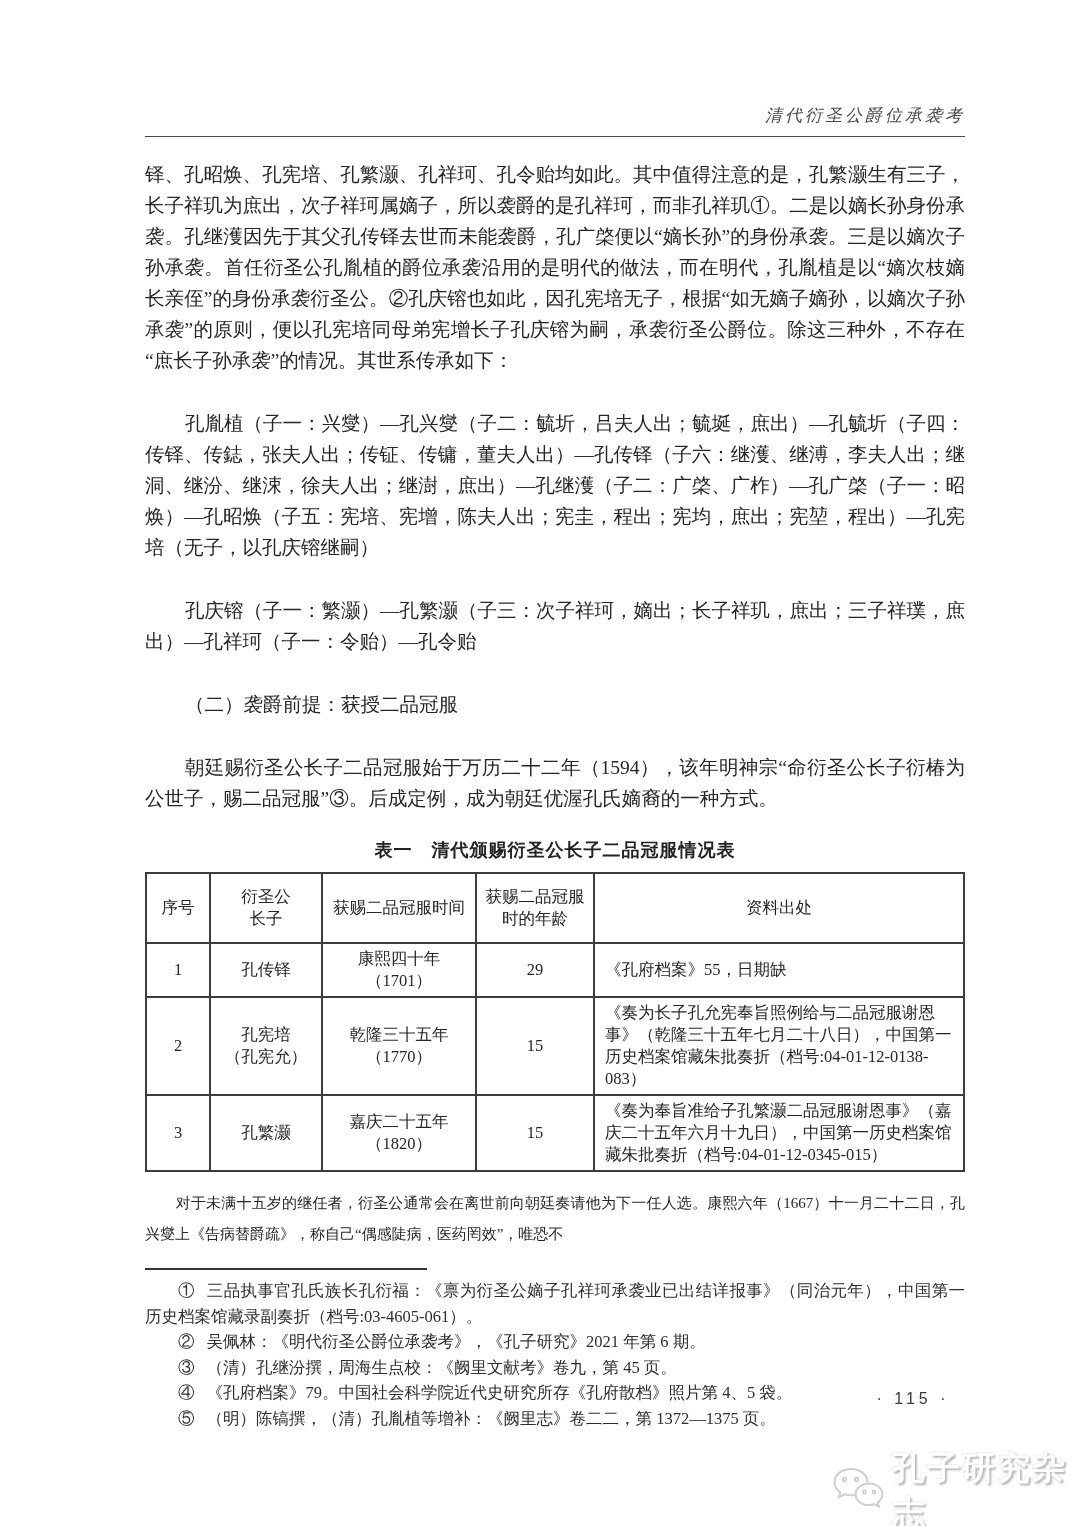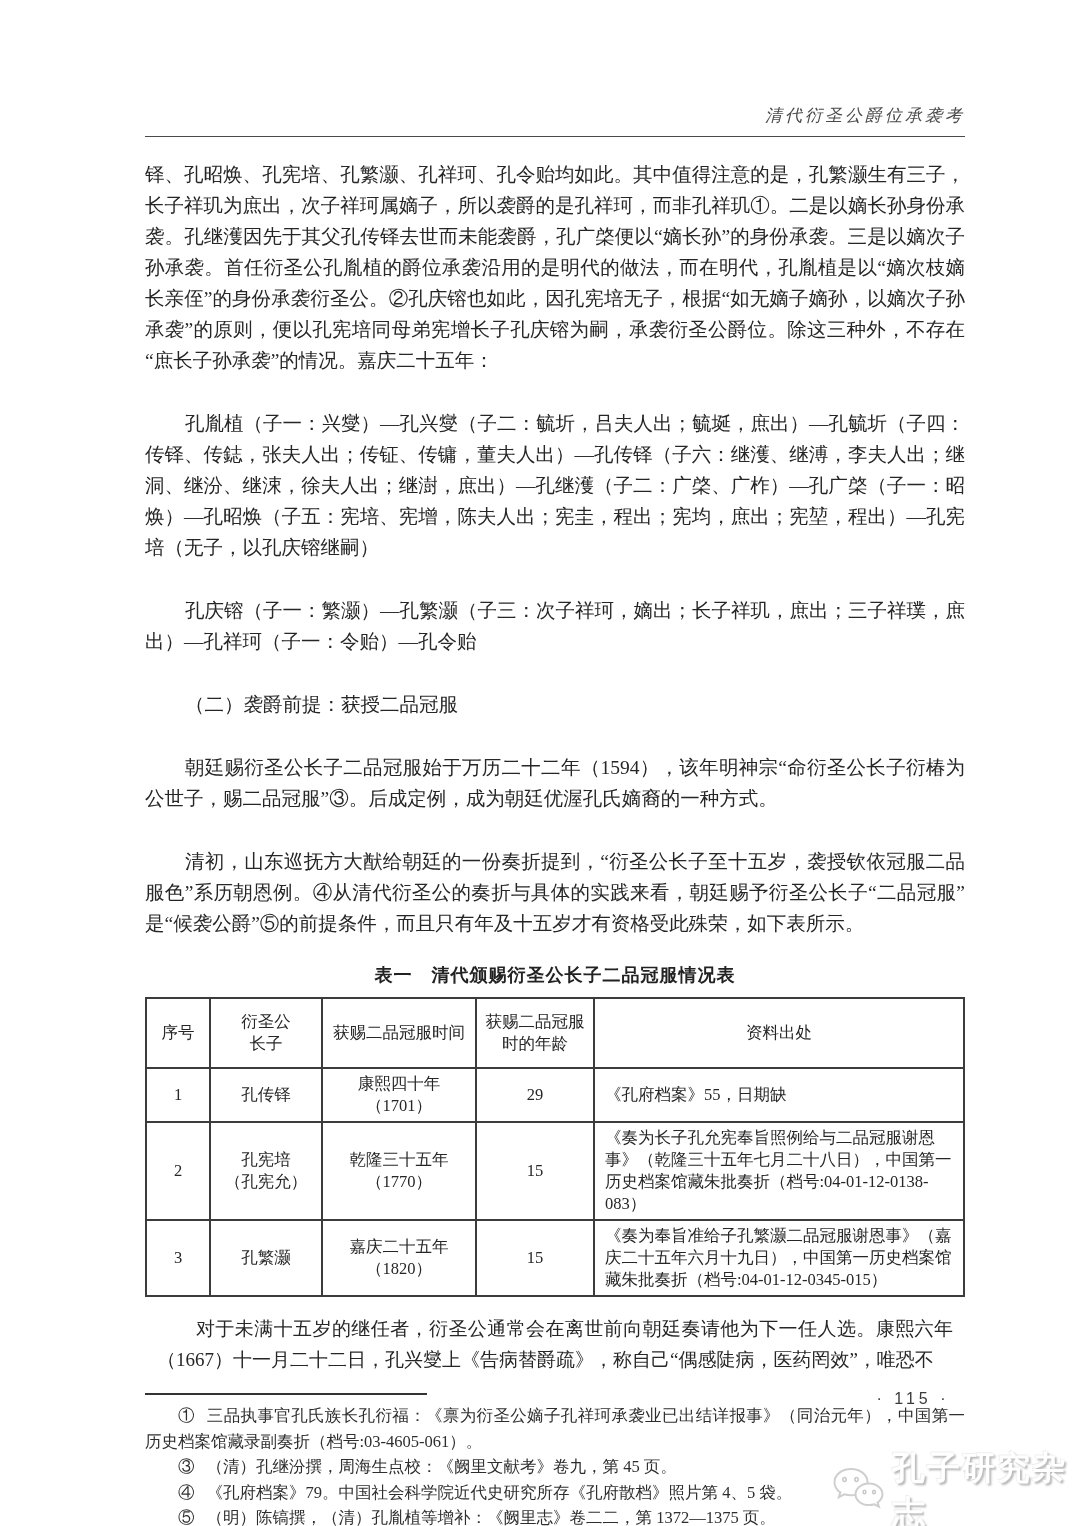--- a/index.html
+++ b/index.html
@@ -40,21 +40,21 @@
   table.data-table th{
     font-weight:normal;text-align:center;vertical-align:middle;height:60px;
   }
   table.data-table td{text-align:center;vertical-align:middle;}
   table.data-table td.src{text-align:left;padding-left:10px;padding-right:8px;}
   .prewrap{white-space:pre-line;}
 
   
   .after-table{margin-top:16px;}
   .after-table p{
-    margin:12px;font-size:19px;line-height:31px;text-align:justify;
+    margin:0;font-size:15px;line-height:31px;text-align:justify;
     text-indent:2.05em;color:#262626;
   }
 
   
   .footnote-divider{
     margin-top:18px;width:282px;border-top:2px solid #333;height:0;
   }
   .footnotes{margin-top:8px;}
   .footnotes p{
     margin:0;font-size:16.5px;line-height:25.5px;text-align:justify;
@@ -80,26 +80,25 @@
   }
 </style>
 </head>
 <body>
 
 <div class="content">
 
   <div class="running-head">清代衍圣公爵位承袭考</div>
 
   <div class="body-text">
-    <p>铎、孔昭焕、孔宪培、孔繁灏、孔祥珂、孔令贻均如此。其中值得注意的是，孔繁灏生有三子，长子祥玑为庶出，次子祥珂属嫡子，所以袭爵的是孔祥珂，而非孔祥玑①。二是以嫡长孙身份承袭。孔继濩因先于其父孔传铎去世而未能袭爵，孔广棨便以“嫡长孙”的身份承袭。三是以嫡次子孙承袭。首任衍圣公孔胤植的爵位承袭沿用的是明代的做法，而在明代，孔胤植是以“嫡次枝嫡长亲侄”的身份承袭衍圣公。②孔庆镕也如此，因孔宪培无子，根据“如无嫡子嫡孙，以嫡次子孙承袭”的原则，便以孔宪培同母弟宪增长子孔庆镕为嗣，承袭衍圣公爵位。除这三种外，不存在“庶长子孙承袭”的情况。嘉庆二十五年：</p>
+    <p>铎、孔昭焕、孔宪培、孔繁灏、孔祥珂、孔令贻均如此。其中值得注意的是，孔繁灏生有三子，长子祥玑为庶出，次子祥珂属嫡子，所以袭爵的是孔祥珂，而非孔祥玑①。二是以嫡长孙身份承袭。孔继濩因先于其父孔传铎去世而未能袭爵，孔广棨便以“嫡长孙”的身份承袭。三是以嫡次子孙承袭。首任衍圣公孔胤植的爵位承袭沿用的是明代的做法，而在明代，孔胤植是以“嫡次枝嫡长亲侄”的身份承袭衍圣公。②孔庆镕也如此，因孔宪培无子，根据“如无嫡子嫡孙，以嫡次子孙承袭”的原则，便以孔宪培同母弟宪增长子孔庆镕为嗣，承袭衍圣公爵位。除这三种外，不存在“庶长子孙承袭”的情况。其世系传承如下：</p>
     <p class="indent">孔胤植（子一：兴燮）—孔兴燮（子二：毓圻，吕夫人出；毓埏，庶出）—孔毓圻（子四：传铎、传鋕，张夫人出；传钲、传镛，董夫人出）—孔传铎（子六：继濩、继溥，李夫人出；继洞、继汾、继涑，徐夫人出；继澍，庶出）—孔继濩（子二：广棨、广柞）—孔广棨（子一：昭焕）—孔昭焕（子五：宪培、宪增，陈夫人出；宪圭，程出；宪均，庶出；宪堃，程出）—孔宪培（无子，以孔庆镕继嗣）</p>
     <p class="indent">孔庆镕（子一：繁灏）—孔繁灏（子三：次子祥珂，嫡出；长子祥玑，庶出；三子祥璞，庶出）—孔祥珂（子一：令贻）—孔令贻</p>
     <p class="indent">（二）袭爵前提：获授二品冠服</p>
     <p class="indent">朝廷赐衍圣公长子二品冠服始于万历二十二年（1594），该年明神宗“命衍圣公长子衍椿为公世子，赐二品冠服”③。后成定例，成为朝廷优渥孔氏嫡裔的一种方式。</p>
-    <p class="indent">清初，山东巡抚方大猷给朝廷的一份奏折提到，“衍圣公长子至十五岁，袭授钦依冠服二品服色”系历朝恩例。④从清代衍圣公的奏折与具体的实践来看，朝廷赐予衍圣公长子“二品冠服”是“候袭公爵”⑤的前提条件，而且只有年及十五岁才有资格受此殊荣，如下表所示。</p>
   </div>
 
   <div class="table-title">表一　清代颁赐衍圣公长子二品冠服情况表</div>
 
   <table class="data-table">
     <colgroup>
       <col style="width:64px">
         <col style="width:112px">
         <col style="width:154px">
         <col style="width:118px">
@@ -145,20 +144,21 @@
   </table>
 
   <div class="after-table">
     <p>对于未满十五岁的继任者，衍圣公通常会在离世前向朝廷奏请他为下一任人选。康熙六年（1667）十一月二十二日，孔兴燮上《告病替爵疏》，称自己“偶感陡病，医药罔效”，唯恐不</p>
   </div>
 
   <div class="footnote-divider"></div>
 
   <div class="footnotes">
     <p><span class="fn-num">①</span><span>三品执事官孔氏族长孔衍福：《禀为衍圣公嫡子孔祥珂承袭业已出结详报事》（同治元年），中国第一历史档案馆藏录副奏折（档号:03-4605-061）。</span></p>
+    <p><span class="fn-num">②</span><span>吴佩林：《明代衍圣公爵位承袭考》，《孔子研究》2021 年第 6 期。</span></p>
     <p><span class="fn-num">③</span><span>（清）孔继汾撰，周海生点校：《阙里文献考》卷九，第 45 页。</span></p>
     <p><span class="fn-num">④</span><span>《孔府档案》79。中国社会科学院近代史研究所存《孔府散档》照片第 4、5 袋。</span></p>
     <p><span class="fn-num">⑤</span><span>（明）陈镐撰，（清）孔胤植等增补：《阙里志》卷二二，第 1372—1375 页。</span></p>
   </div>
 
 </div>
 
 <div class="page-number">· 115 ·</div>
 
 <div class="watermark">

